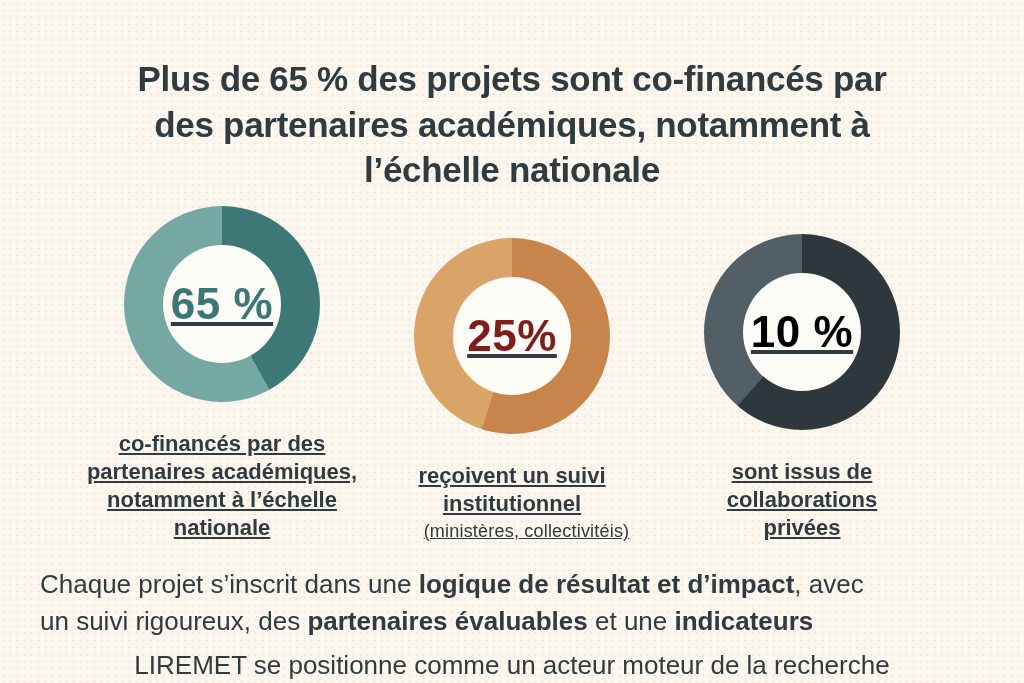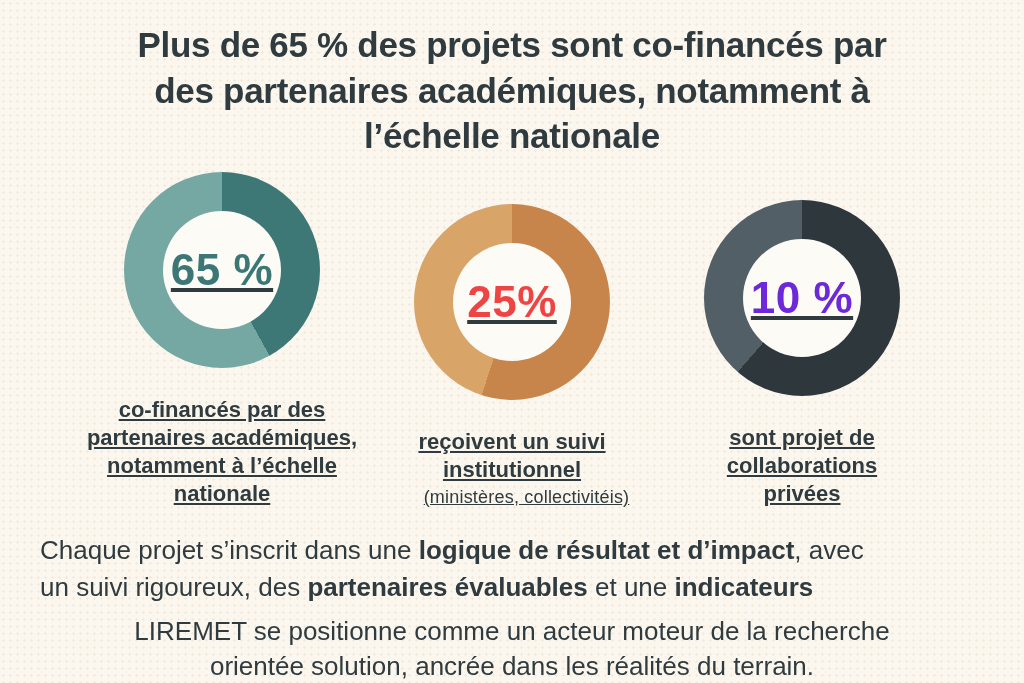--- a/index.html
+++ b/index.html
@@ -9,21 +9,21 @@
     margin:0 auto;
     overflow:hidden;
     font-family:"Liberation Sans","DejaVu Sans",sans-serif;
     background-color:var(--background,#FBF7EF);
     background-image:radial-gradient(rgba(203,184,148,0.20) 1px, transparent 1.3px);
     background-size:7px 7px;
     color:var(--ink,#2F3B3F);
   }
   .title{
     margin:0;
-    padding:22px 50px 0;
+    padding:56px 50px 0;
     text-align:center;
     font-size:35px;
     font-weight:700;
     letter-spacing:-0.3px;
     line-height:1.30;
     color:var(--ink,#2F3B3F);
     white-space:pre-line;
   }
   .donut-row{
     display:flex;
@@ -109,35 +109,35 @@
       </div>
       <div class="caption">co-financés par des
 partenaires académiques,
 notamment à l’échelle
 nationale</div>
     </div>
 
     <div class="stat-col">
       <div class="donut" style="background: conic-gradient(rgb(200, 133, 75) 0deg, rgb(200, 133, 75) 198deg, rgb(217, 164, 104) 198deg, rgb(217, 164, 104) 360deg);">
         <div class="hole">
-          <span class="pct" style="color: #ef4444;">25%</span>
+          <span class="pct" style="color: #7f1d1d;">25%</span>
         </div>
       </div>
       <div class="caption">reçoivent un suivi
 institutionnel</div>
       <div class="subcaption">(ministères, collectivitéis)</div>
     </div>
 
     <div class="stat-col">
       <div class="donut" style="background: conic-gradient(rgb(46, 56, 60) 0deg, rgb(46, 56, 60) 221deg, rgb(82, 95, 102) 221deg, rgb(82, 95, 102) 360deg);">
         <div class="hole">
-          <span class="pct" style="color: #6d28d9;">10 %</span>
+          <span class="pct" style="color: #000000;">10 %</span>
         </div>
       </div>
-      <div class="caption">sont projet de
+      <div class="caption">sont issus de
 collaborations
 privées</div>
     </div>
 
   </div>
 
   <p class="footer-1"><span>Chaque projet s’inscrit dans une </span><span class="b">logique de résultat et d’impact</span><span>, avec
 un suivi rigoureux, des </span><span class="b">partenaires évaluables</span><span> et une </span><span class="b">indicateurs</span></p>
 
   <p class="footer-2">LIREMET se positionne comme un acteur moteur de la recherche

